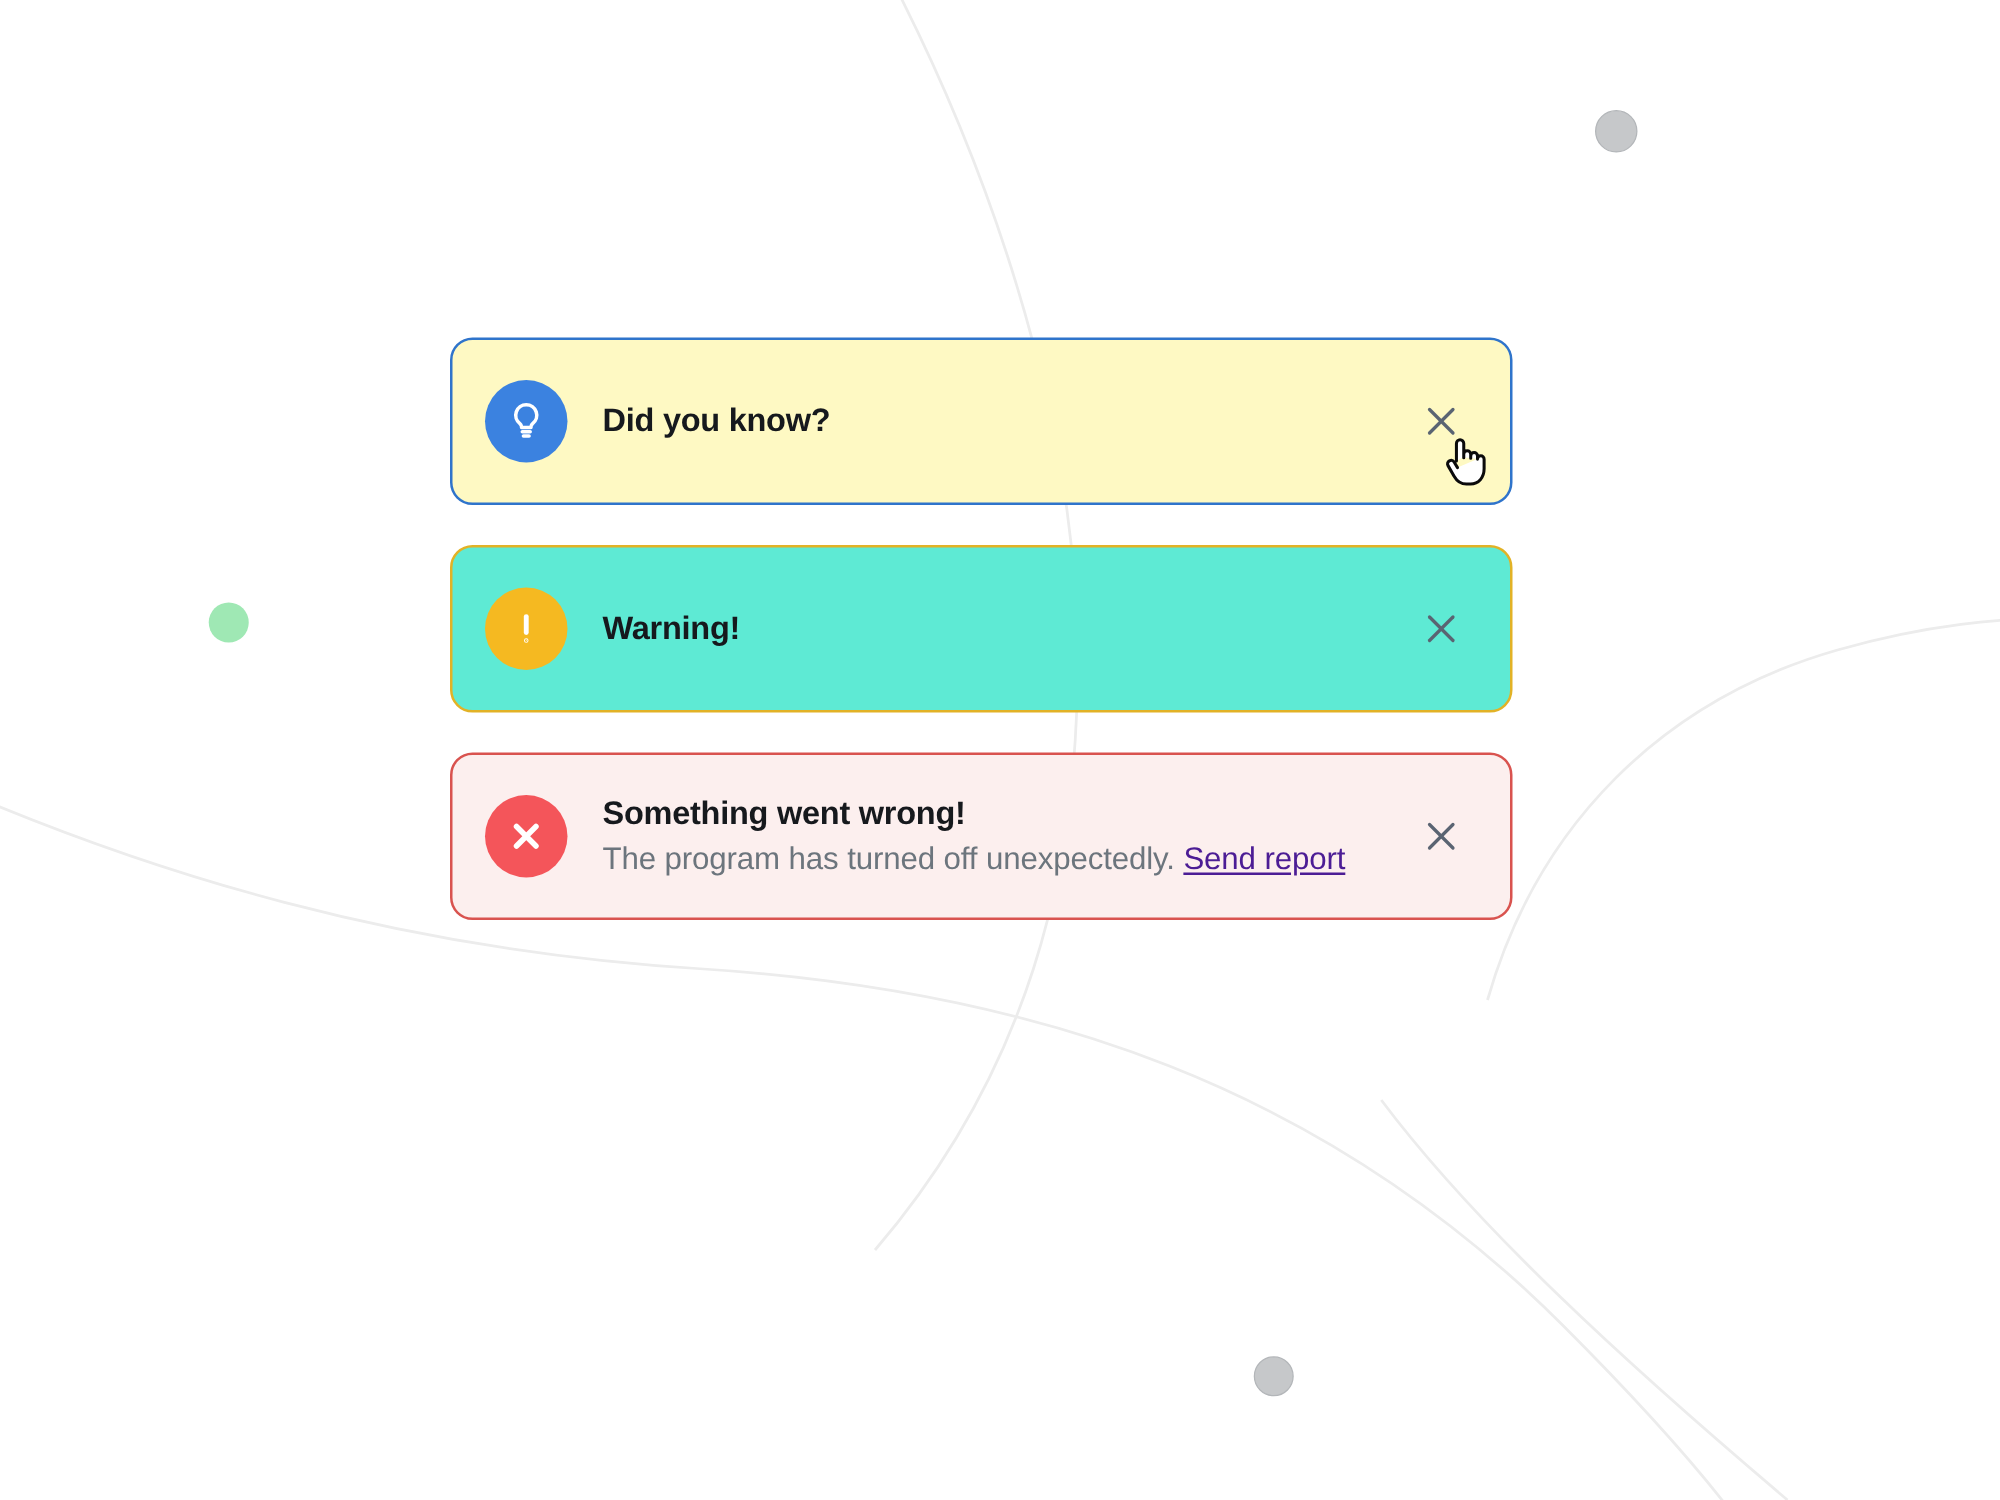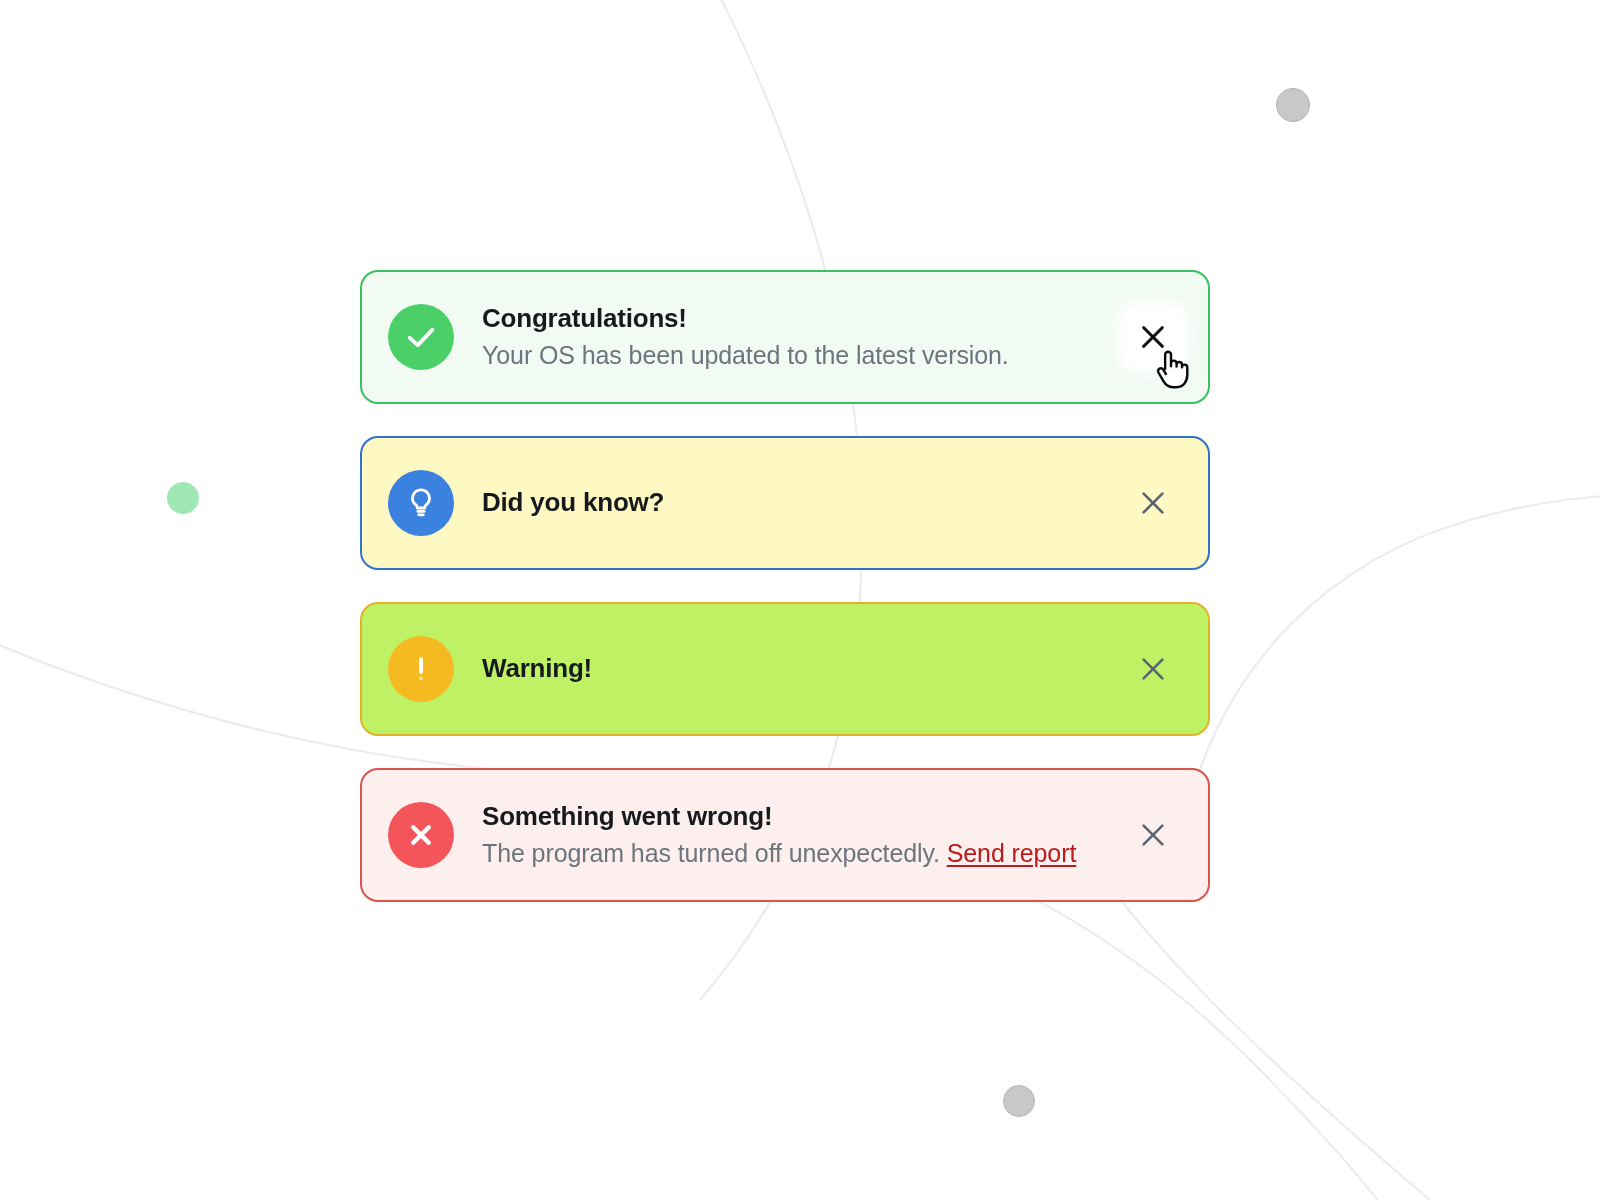--- a/index.html
+++ b/index.html
@@ -92,21 +92,21 @@
 
   .toast-message {
     font-size: 25px;
     font-weight: normal;
     color: #6c757d;
     line-height: 1.2;
     letter-spacing: -0.1px;
   }
 
   .toast-link {
-    color: #b91c1c;
+    color: #4c1d95;
     text-decoration: underline;
     text-underline-offset: 3px;
     cursor: pointer;
   }
 
   .toast-close {
     flex: 0 0 auto;
     width: 58px;
     height: 58px;
     margin-left: 22px;
@@ -126,21 +126,21 @@
     box-shadow: 0 0 14px 8px rgba(255,255,255,0.95);
   }
 
   
   .toast.success { background: #f1faf3; border-color: #3ac15f; }
   .toast.success .toast-icon { background: #4ad067; }
 
   .toast.info    { background: #fef9c3; border-color: #2f74cb; }
   .toast.info .toast-icon { background: #3b82e0; }
 
-  .toast.warning { background: #bef264; border-color: #e2b226; }
+  .toast.warning { background: #5eead4; border-color: #e2b226; }
   .toast.warning .toast-icon { background: #f5b921; }
 
   .toast.error   { background: #fcefee; border-color: #d9534f; }
   .toast.error .toast-icon { background: #f4555a; }
 
   
   #pointer-cursor {
     position: absolute;
     left: 1152px;
     top: 348px;
@@ -161,37 +161,20 @@
     <path d="M 1105 880 C 1180 980 1300 1090 1430 1200"></path>
   </g>
 </svg>
 
 <div class="decor-dot gray" style="left:1276px; top:88px;  width:34px; height:34px;"></div>
 <div class="decor-dot green" style="left:167px;  top:482px; width:32px; height:32px;"></div>
 <div class="decor-dot gray" style="left:1003px; top:1085px;width:32px; height:32px;"></div>
 
 <div id="toast-stack">
 
-  <div class="toast success">
-    <div class="toast-icon">
-      <svg width="36" height="36" viewBox="0 0 24 24" fill="none" stroke="#ffffff" stroke-width="2.6" stroke-linecap="round" stroke-linejoin="round">
-        <polyline points="4.5,12.6 9.8,17.4 19.5,7.2"></polyline>
-      </svg>
-    </div>
-    <div class="toast-body">
-      <div class="toast-title">Congratulations!</div>
-      <div class="toast-message"><span>Your OS has been updated to the latest version.</span></div>
-    </div>
-    <button class="toast-close is-hovered" aria-label="close">
-      <svg width="30" height="30" viewBox="0 0 24 24" fill="none" stroke="#111111" stroke-width="2.3" stroke-linecap="round">
-        <line x1="4.5" y1="4.5" x2="19.5" y2="19.5"></line>
-        <line x1="19.5" y1="4.5" x2="4.5" y2="19.5"></line>
-      </svg>
-    </button>
-  </div>
 
   <div class="toast info">
     <div class="toast-icon">
       <svg width="36" height="36" viewBox="0 0 24 24" fill="none" stroke="#ffffff" stroke-width="1.9" stroke-linecap="round" stroke-linejoin="round">
         <path d="M12 3.2a5.6 5.6 0 0 0-3.4 10.05c.55.45.9 1.05.9 1.7v.35h5v-.35c0-.65.35-1.25.9-1.7A5.6 5.6 0 0 0 12 3.2z"></path>
         <line x1="9.9" y1="17.6" x2="14.1" y2="17.6"></line>
         <line x1="10.5" y1="19.9" x2="13.5" y2="19.9"></line>
       </svg>
     </div>
     <div class="toast-body">

